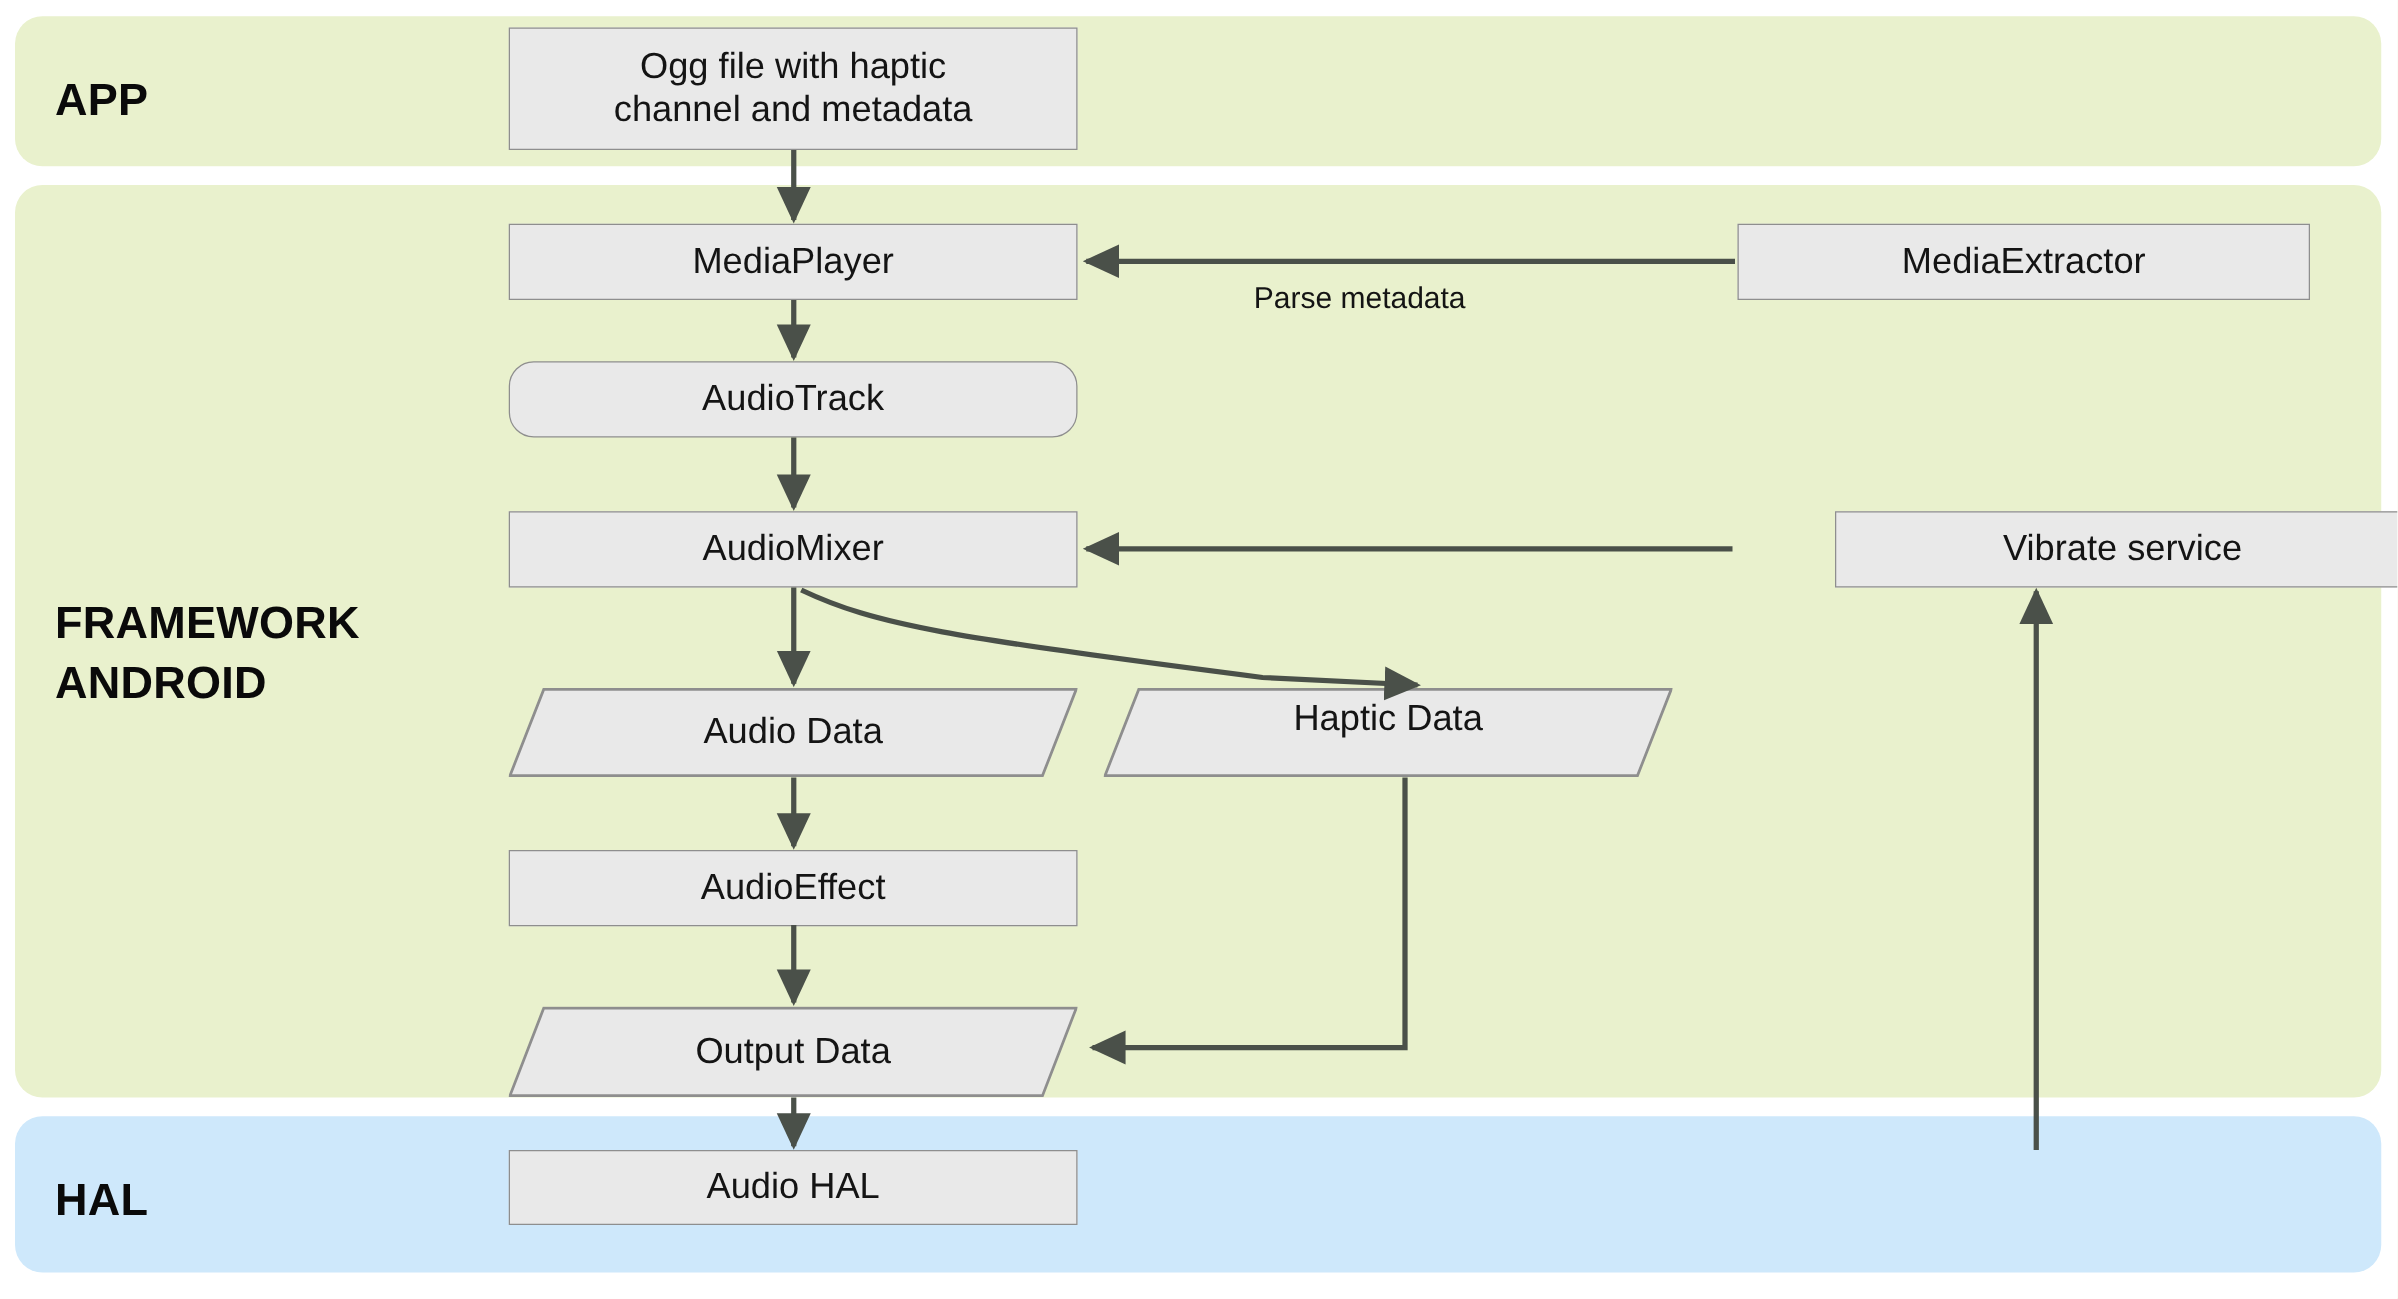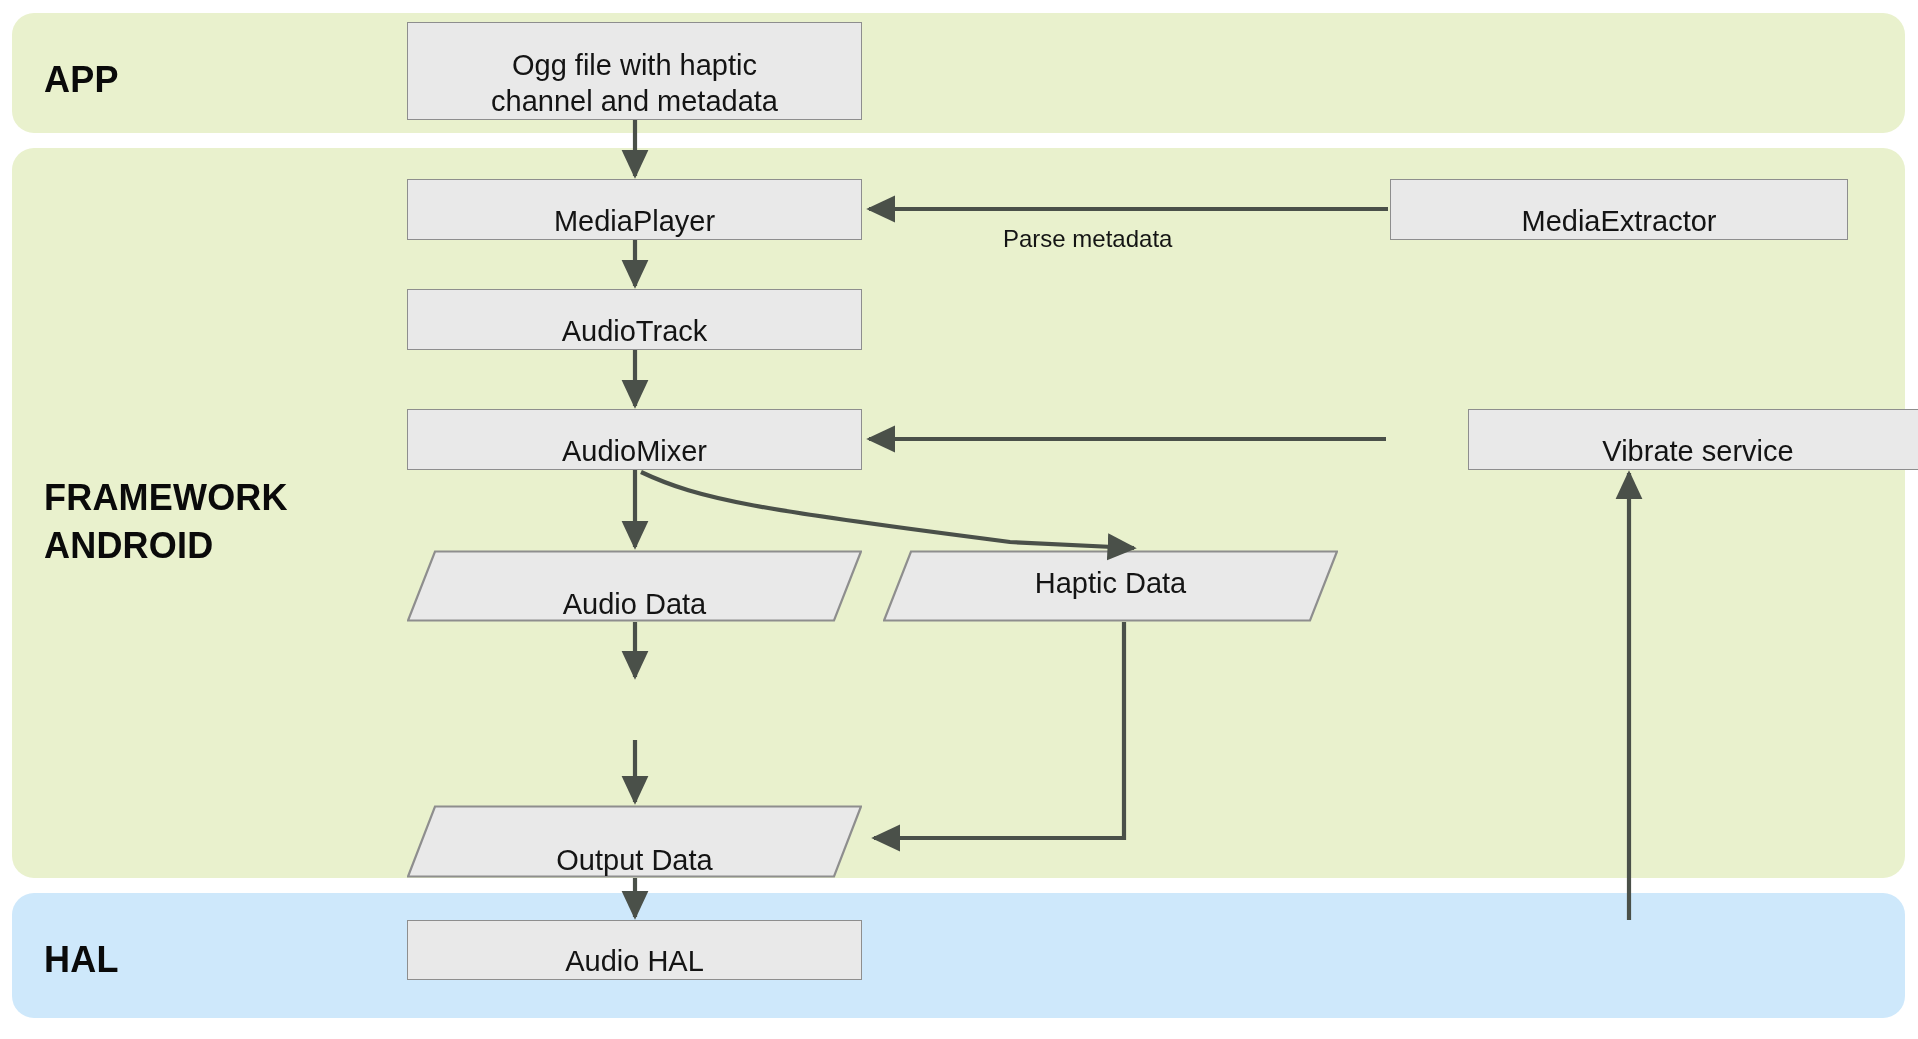--- a/index.html
+++ b/index.html
@@ -36,21 +36,21 @@
   #label-app       { left: 44px; top: 56px; }
   #label-framework { left: 44px; top: 474px; }
   #label-hal       { left: 44px; top: 936px; }
 
   .node {
     position: absolute;
     background: #e9e9e9;
     border: 1.6px solid #8e8e8e;
     box-sizing: border-box;
     display: flex;
-    align-items: flex-end;
+    align-items: center;
     justify-content: center;
     text-align: center;
     font-size: 29px;
     color: #141414;
     line-height: 1.22;
     padding: 0 8px;
   }
   .node.para {
     border: none;
     background: transparent;
@@ -141,40 +141,41 @@
     <div>
       <div>Ogg file with haptic</div>
       <div>channel and metadata</div>
     </div>
   </div>
 
   <div class="node" style="left:407px; top:179px; width:455px; height:61px;">MediaPlayer</div>
 
   <div class="node" style="left:1390px; top:179px; width:458px; height:61px;">MediaExtractor</div>
 
-  <div class="node" style="left:407px; top:289px; width:455px; height:61px;">AudioTrack</div>
+  <div class="node" style="left:407px; top:289px; width:455px; height:61px;border-radius:20px;">AudioTrack</div>
 
   <div class="node" style="left:407px; top:409px; width:455px; height:61px;">AudioMixer</div>
 
   <div class="node" style="left:1468px; top:409px; width:460px; height:61px;">Vibrate service</div>
 
   <div class="node para" style="left:407px; top:550px; width:455px; height:72px;">
     <svg class="para-shape" viewBox="0 0 455 72" preserveAspectRatio="none">
       <polygon points="28,1.5 454,1.5 427,70.5 1,70.5" fill="#e9e9e9" stroke="#8e8e8e" stroke-width="2.2"></polygon>
     </svg>
     <span class="para-text">Audio Data</span>
   </div>
 
   <div class="node para" style="left:883px; top:550px; width:455px; height:51px;">
     <svg class="para-shape" viewBox="0 0 455 72" preserveAspectRatio="none">
       <polygon points="28,1.5 454,1.5 427,70.5 1,70.5" fill="#e9e9e9" stroke="#8e8e8e" stroke-width="2.2"></polygon>
     </svg>
     <span class="para-text">Haptic Data</span>
   </div>
 
+  <div class="node" style="left:407px; top:680px; width:455px; height:61px;">AudioEffect</div>
 
   <div class="node para" style="left:407px; top:805px; width:455px; height:73px;">
     <svg class="para-shape" viewBox="0 0 455 73" preserveAspectRatio="none">
       <polygon points="28,1.5 454,1.5 427,71.5 1,71.5" fill="#e9e9e9" stroke="#8e8e8e" stroke-width="2.2"></polygon>
     </svg>
     <span class="para-text">Output Data</span>
   </div>
 
   <div class="node" style="left:407px; top:920px; width:455px; height:60px;">Audio HAL</div>
 

